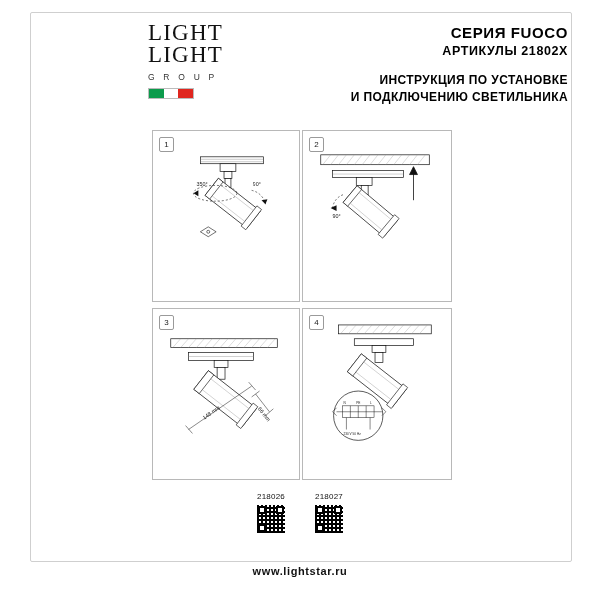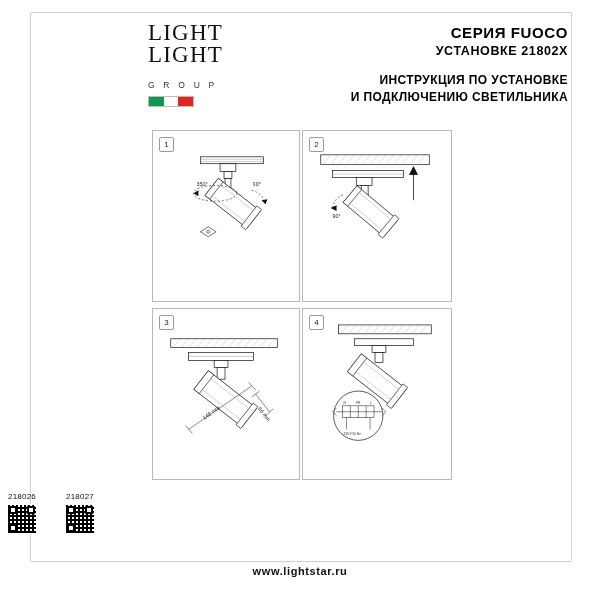--- a/index.html
+++ b/index.html
@@ -40,21 +40,21 @@
     font-size: 23px;
     letter-spacing: 1.2px;
     line-height: 22px;
     color: #111;
   }
   .logo .lg-group {
     font-family: "Liberation Sans", sans-serif;
     font-size: 8.5px;
     letter-spacing: 3.2px;
     color: #333;
-    margin-top: 14px;
+    margin-top: 6px;
   }
   .logo .flag {
     margin-top: 6px;
     width: 44px;
     height: 9px;
     display: flex;
     border: 0.5px solid #bbb;
   }
   .logo .flag i { display: block; flex: 1 1 auto; height: 100%; }
   .flag .f-green { background: #0c9b4c; }
@@ -137,21 +137,21 @@
   
   .codes {
     position: absolute;
     left: 0;
     top: 492px;
     width: 600px;
     text-align: center;
   }
   .codes-row {
     display: flex;
-    justify-content: flex-start;
+    justify-content: center;
     gap: 14px;
   }
   .code-block { width: 44px; text-align: center; }
   .code-label {
     font-size: 8px;
     letter-spacing: 0.2px;
     color: #111;
     margin-bottom: 3px;
   }
   .qr {
@@ -227,21 +227,21 @@
       <div class="lg-group">G R O U P</div>
       <div class="flag">
         <i class="f-green"></i>
           <i class="f-white"></i>
           <i class="f-red"></i>
       </div>
     </div>
 
     <div class="header-text">
       <div class="series">СЕРИЯ FUOCO</div>
-      <div class="article">УСТАНОВКЕ 21802X</div>
+      <div class="article">АРТИКУЛЫ 21802X</div>
       <div class="instr">ИНСТРУКЦИЯ ПО УСТАНОВКЕ</div>
       <div class="instr" style="margin-top:0">И ПОДКЛЮЧЕНИЮ СВЕТИЛЬНИКА</div>
     </div>
   </div>
 
   <div class="panels">
 
     <div class="panel p1">
       <div class="step-num">1</div>
       <svg class="svgwrap" viewBox="0 0 148 172">

